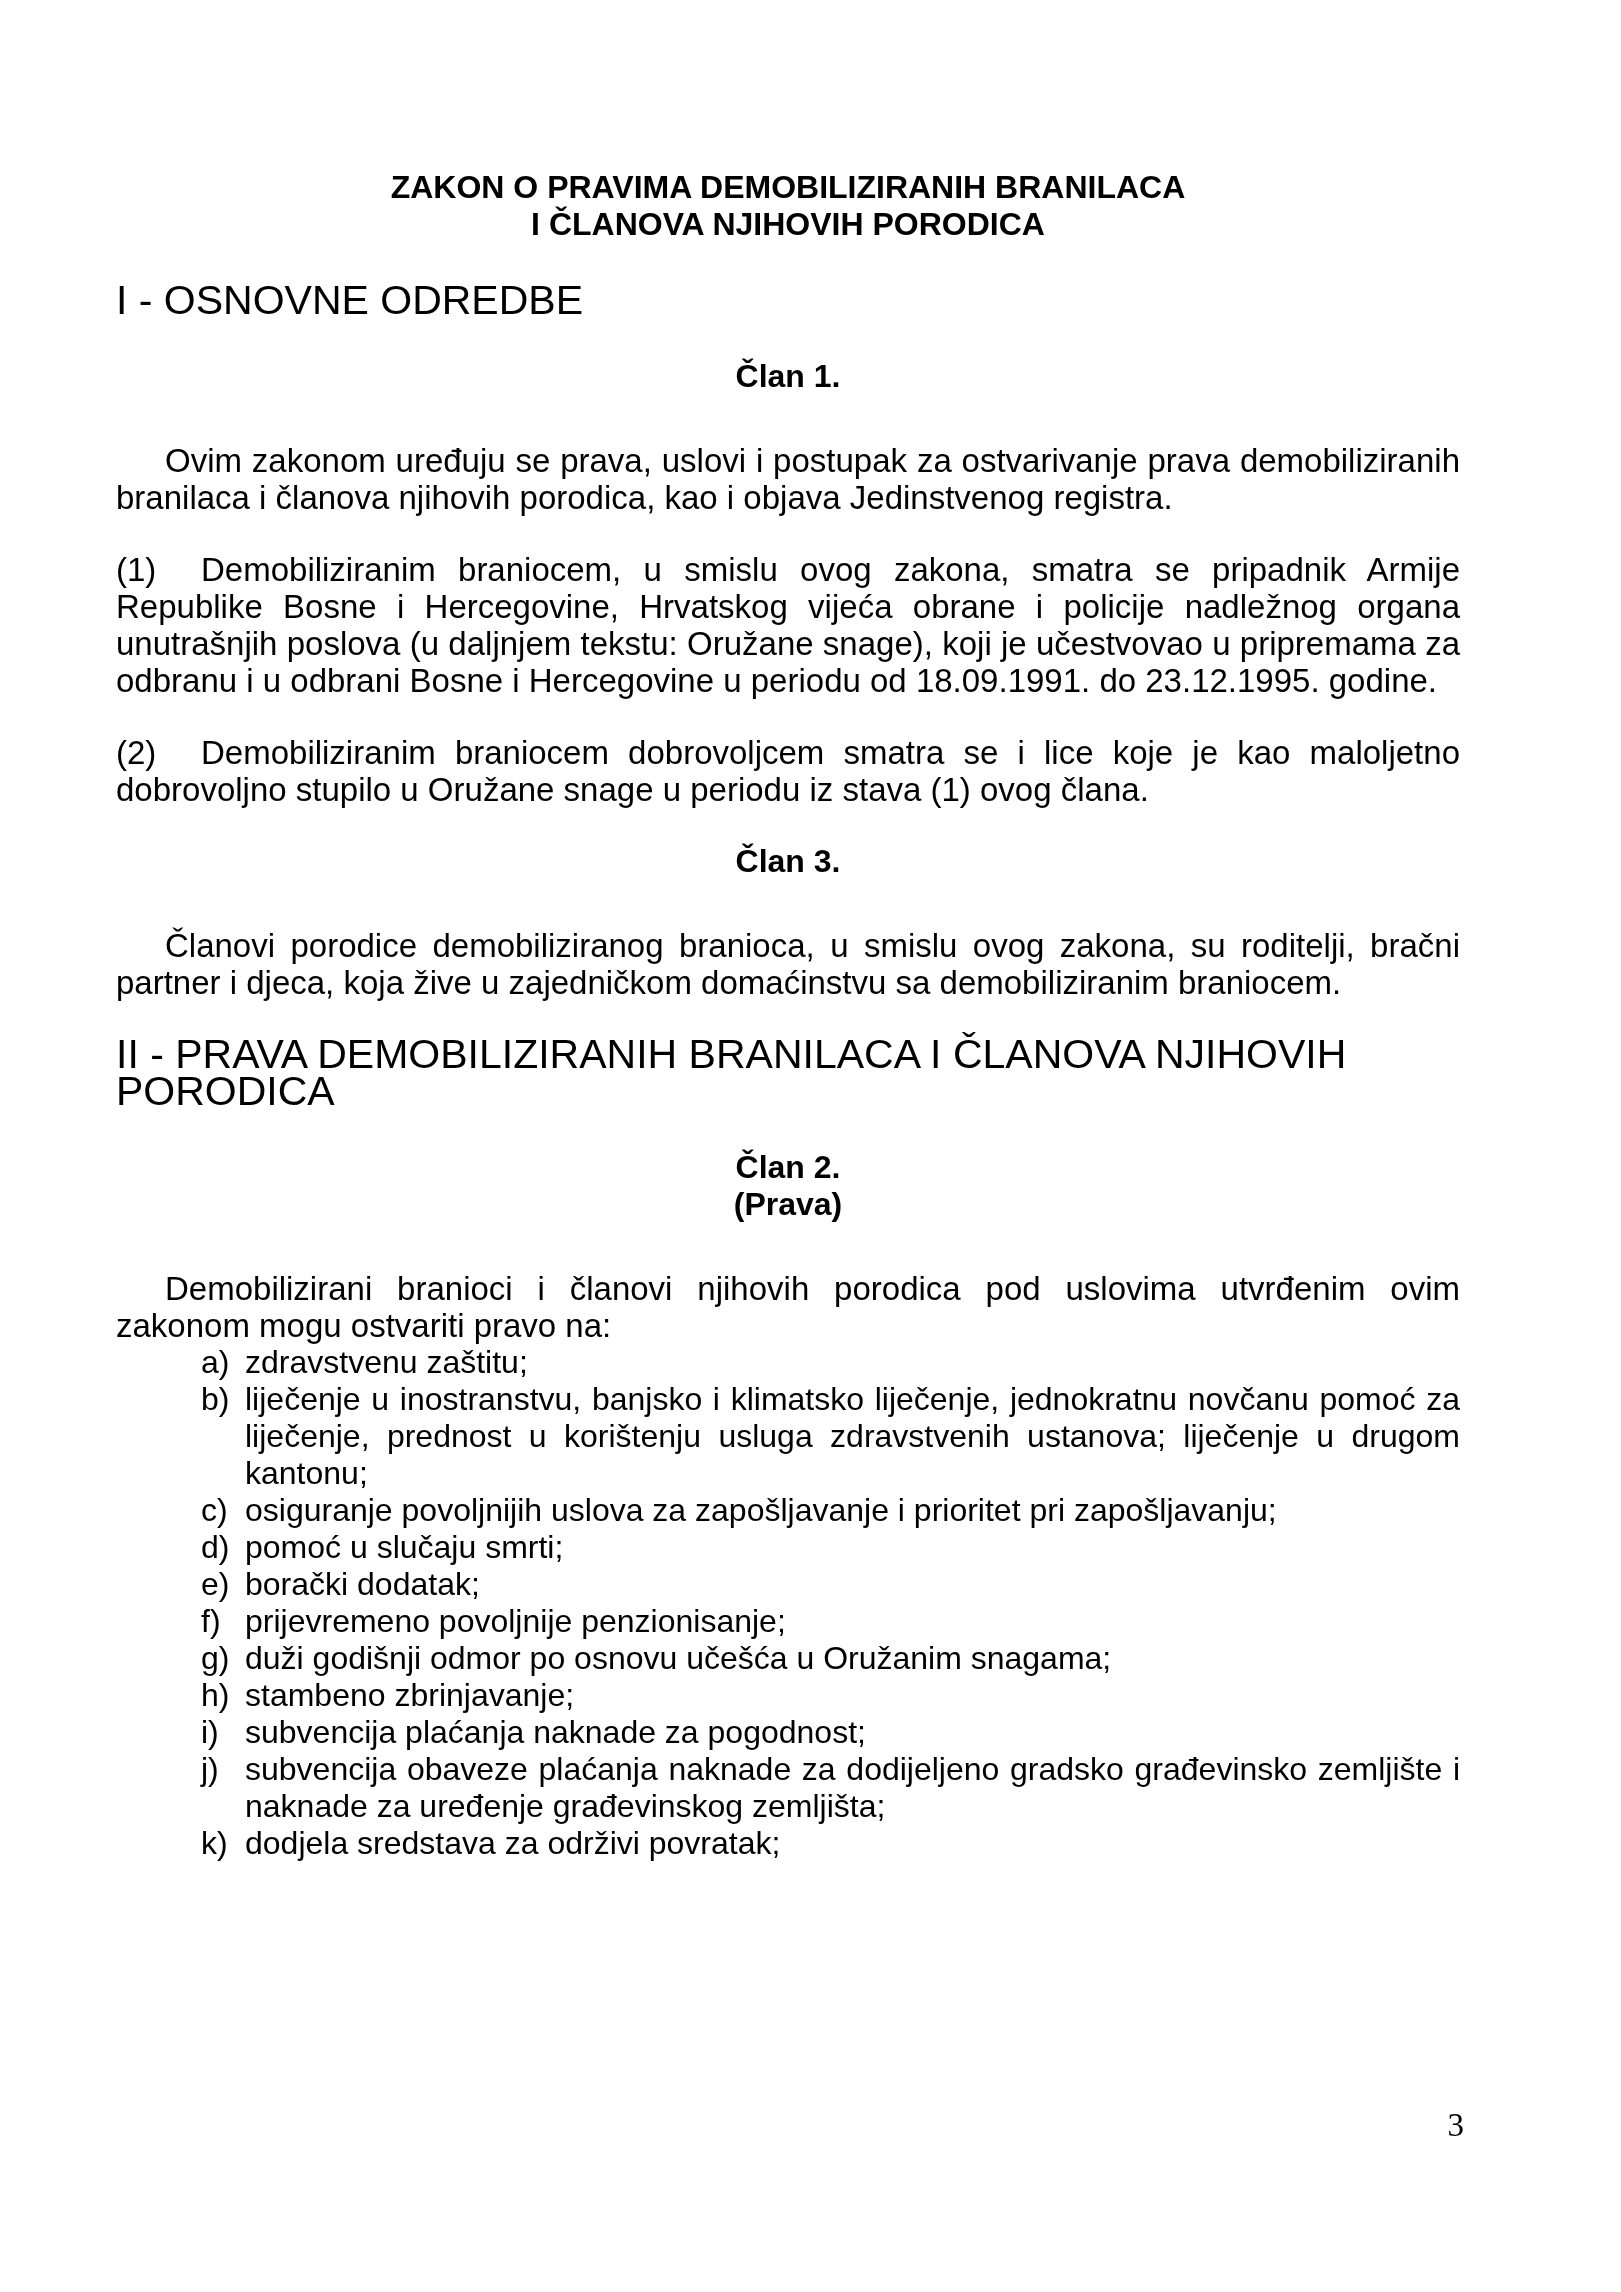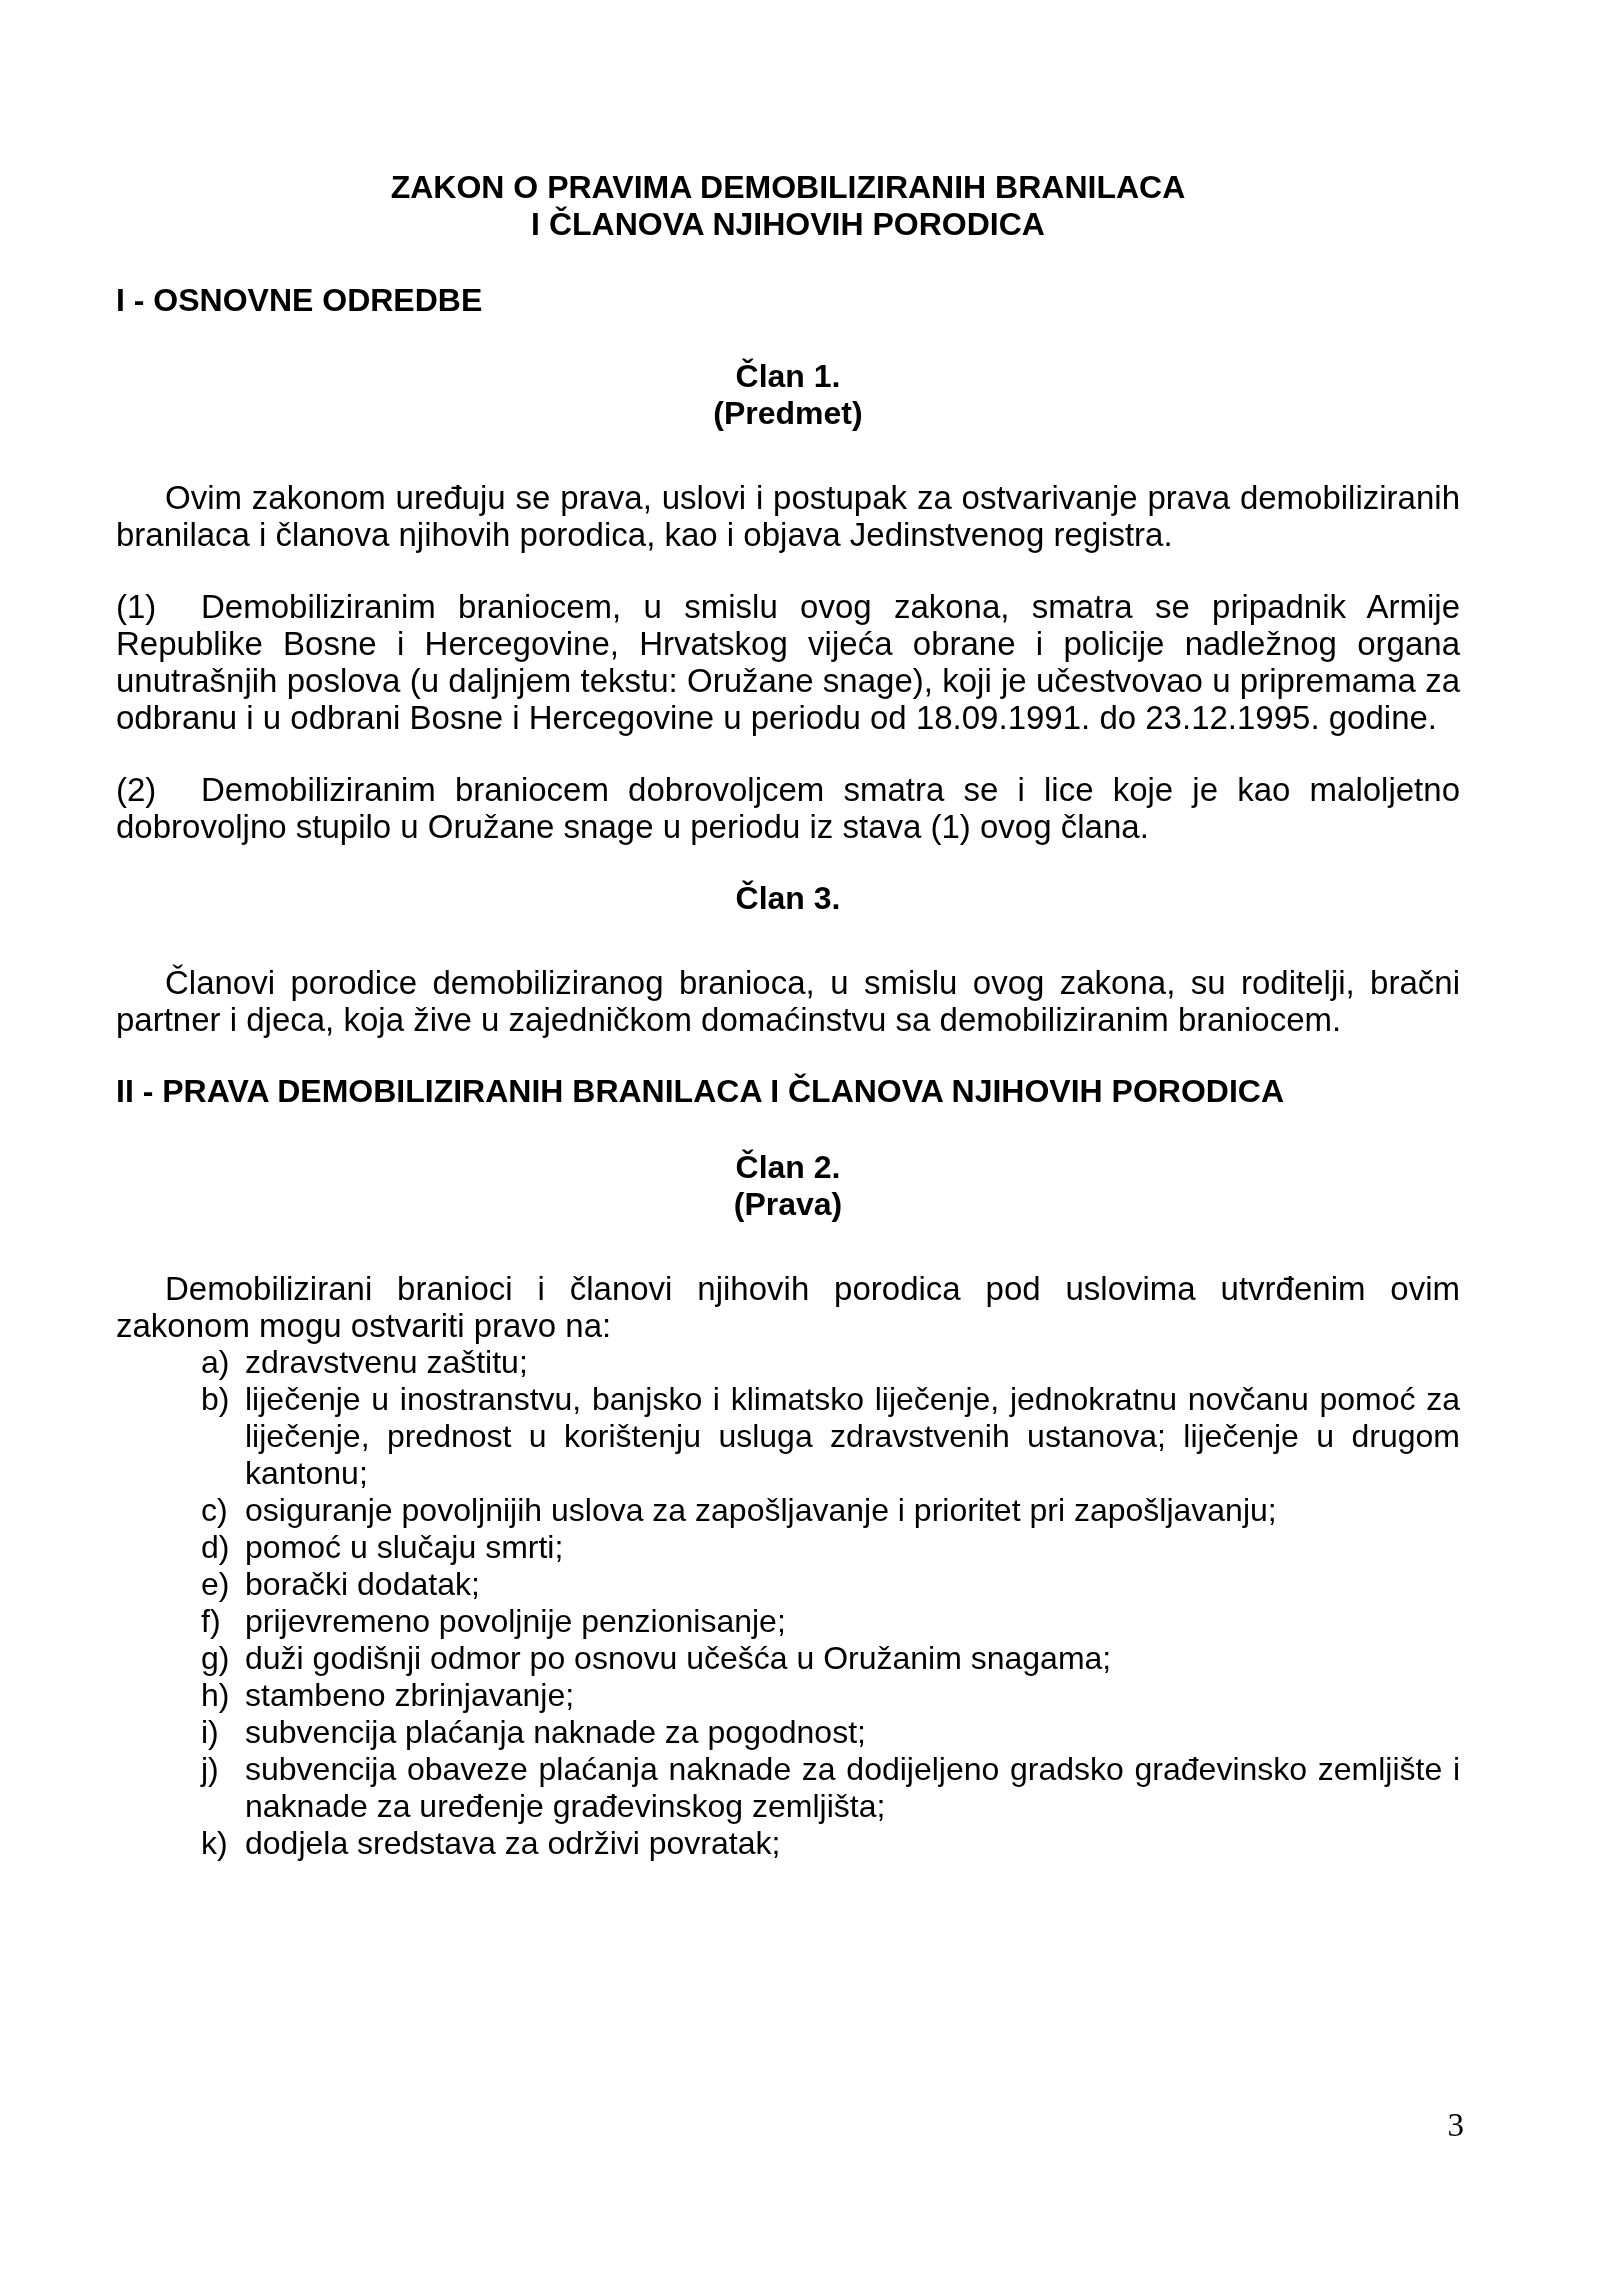--- a/index.html
+++ b/index.html
@@ -19,22 +19,22 @@
     position: relative;
   }
   .doc-title {
     text-align: center;
     font-weight: bold;
     font-size: 32px;
     line-height: 37px;
     margin: 0 0 39px 0;
   }
   .section-heading {
-    font-weight: bold;
-    font-size: 32px;
+    font-weight: normal;
+    font-size: 41px;
     line-height: 37px;
     margin: 0 0 39px 0;
   }
   .clan {
     margin-top: 8px;
   }
   .clan-heading {
     text-align: center;
     font-weight: bold;
     font-size: 32px;
@@ -86,21 +86,20 @@
   <div class="doc-title">
     <div>ZAKON O PRAVIMA DEMOBILIZIRANIH BRANILACA</div>
     <div>I ČLANOVA NJIHOVIH PORODICA</div>
   </div>
 
   <div class="section-heading">I - OSNOVNE ODREDBE</div>
 
   <div class="clan">
     <div class="clan-heading">
       <div>Član 1.</div>
-      <div>(Predmet)</div>
     </div>
     <p class="para indent">Ovim zakonom uređuju se prava, uslovi i postupak za ostvarivanje prava demobiliziranih branilaca i članova njihovih porodica, kao i objava Jedinstvenog registra.</p>
   </div>
 
   <div class="clan">
     <p class="para"><span class="pmark">(1)</span><span>Demobiliziranim braniocem, u smislu ovog zakona, smatra se pripadnik Armije Republike Bosne i Hercegovine, Hrvatskog vijeća obrane i policije nadležnog organa unutrašnjih poslova (u daljnjem tekstu: Oružane snage), koji je učestvovao u pripremama za odbranu i u odbrani Bosne i Hercegovine u periodu od 18.09.1991. do 23.12.1995. godine.</span></p>
     <p class="para"><span class="pmark">(2)</span><span>Demobiliziranim braniocem dobrovoljcem smatra se i lice koje je kao maloljetno dobrovoljno stupilo u Oružane snage u periodu iz stava (1) ovog člana.</span></p>
   </div>
 
   <div class="clan">

